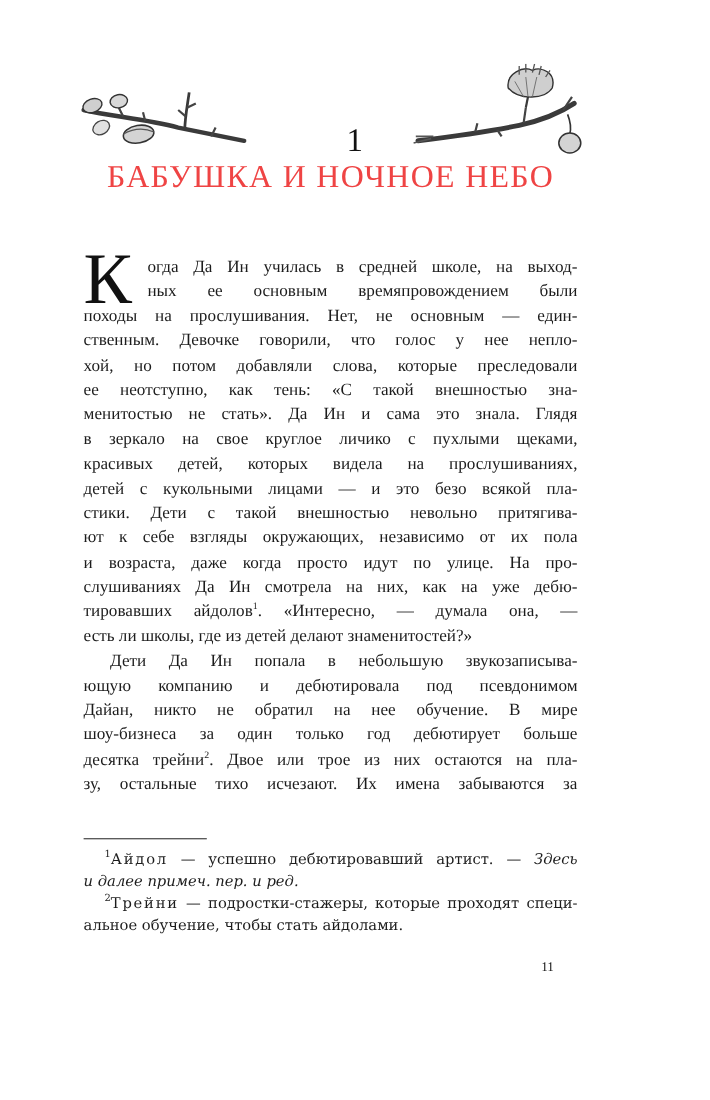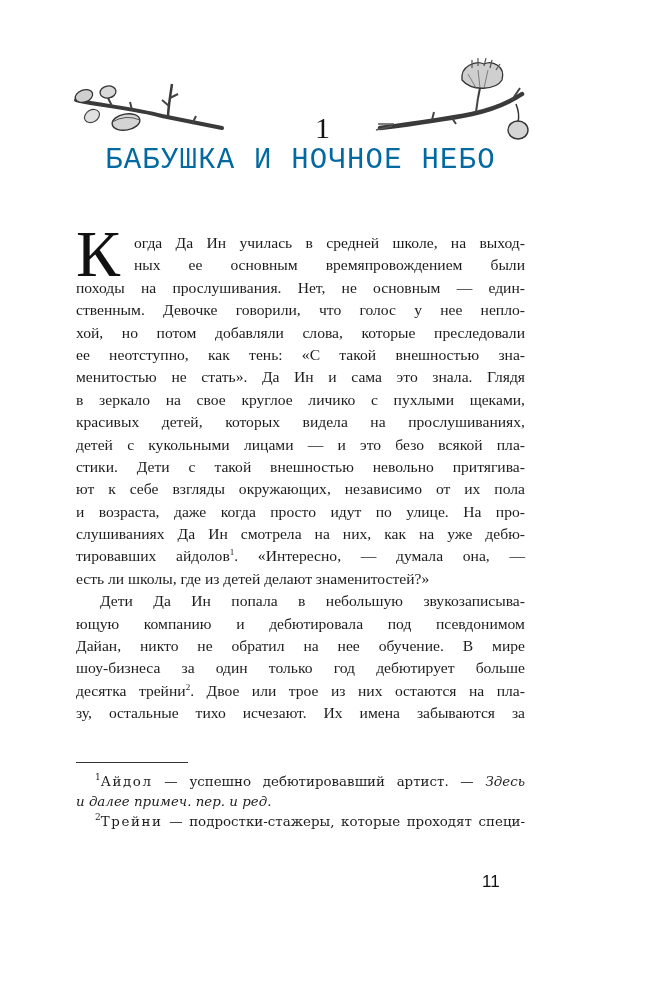--- a/index.html
+++ b/index.html
@@ -7,44 +7,44 @@
          font-family: "DejaVu Serif", "Liberation Serif", serif; color: #1c1c1c; }
   .page { position: absolute; left: 0; top: 0; width: 645px; height: 1000px; background: #fff; }
 
   .ornament { position: absolute; }
   .orn-left { left: 72px; top: 78px; width: 155px; height: 60px; }
   .orn-right { left: 372px; top: 58px; width: 160px; height: 90px; }
 
   .chapter-num { position: absolute; left: 0; width: 645px; top: 112px; text-align: center;
     font-family: "Liberation Serif", "DejaVu Serif", serif; font-size: 30px; color: #111; line-height: 32px; }
   .chapter-title { position: absolute; left: 76px; width: 449px; top: 144px; text-align: center;
-    font-family: Liberation Mono, monospace; font-size: 29px; letter-spacing: 1.2px;
-    color: #0369a1; line-height: 34px; white-space: nowrap; }
+    font-family: Liberation Serif, serif; font-size: 29px; letter-spacing: 1.2px;
+    color: #ef4444; line-height: 34px; white-space: nowrap; }
 
   .body-text { position: absolute; left: 76px; width: 449px; top: 232px; font-family: Liberation Serif, serif; }
   .line { display: block; height: 22.4px; line-height: 22.4px; font-size: 15.6px;
     text-align: justify; text-align-last: justify; white-space: nowrap; overflow: visible; }
   .line.last { text-align-last: left; }
   .line.indent { padding-left: 24px; }
   .line.drop { padding-left: 58px; }
   .dropcap { position: absolute; left: 76px; top: 226px; font-family: "Liberation Serif", serif;
     font-size: 66px; line-height: 56px; color: #111; }
   sup { font-size: 9px; line-height: 0; vertical-align: 6px; }
 
   .fn-rule { position: absolute; left: 76px; top: 762px; width: 112px; height: 1px; background: #333; }
   .footnotes { position: absolute; left: 76px; width: 449px; top: 772px; }
   .fn-line { display: block; height: 20px; line-height: 20px; font-size: 13.4px;
     text-align: justify; text-align-last: justify; white-space: nowrap; }
   .fn-line.last { text-align-last: left; }
   .fn-line.indent { padding-left: 19px; }
   .spaced { letter-spacing: 1.6px; }
   .it { font-style: italic; }
 
-  .page-number { position: absolute; left: 482px; top: 872px; font-size: 17px; color: #111;
-    font-family: Liberation Sans, sans-serif; }
+  .page-number { position: absolute; left: 492px; top: 872px; font-size: 12px; color: #111;
+    font-family: Liberation Serif, serif; }
 </style>
 </head>
 <body>
 
 <div class="page">
 
   <svg class="ornament orn-left" viewBox="0 0 155 60">
     <path d="M4 22 C30 28, 60 30, 90 38 C110 42, 130 46, 150 50" stroke="#3a3a3a" stroke-width="4" fill="none" stroke-linecap="round"></path>
     <path d="M96 40 C96 30, 98 20, 100 6" stroke="#3a3a3a" stroke-width="2.5" fill="none"></path>
     <path d="M98 20 L106 16 M97 28 L90 22 M120 46 L124 38 M60 32 L58 24 M40 28 L36 20" stroke="#444" stroke-width="2" fill="none"></path>
@@ -96,16 +96,17 @@
     <span class="line"><span>десятка трейни</span><sup>2</sup><span>. Двое или трое из них остаются на пла-</span></span>
     <span class="line">зу, остальные тихо исчезают. Их имена забываются за</span>
   </div>
 
   <div class="fn-rule"></div>
 
   <div class="footnotes">
     <span class="fn-line indent"><sup>1</sup><span class="spaced">Айдол</span><span> — успешно дебютировавший артист. — </span><span class="it">Здесь</span></span>
     <span class="fn-line last it">и далее примеч. пер. и ред.</span>
     <span class="fn-line indent"><sup>2</sup><span class="spaced">Трейни</span><span> — подростки-стажеры, которые проходят специ-</span></span>
+    <span class="fn-line last">альное обучение, чтобы стать айдолами.</span>
   </div>
 
   <div class="page-number">11</div>
 </div>
 
 </body></html>

